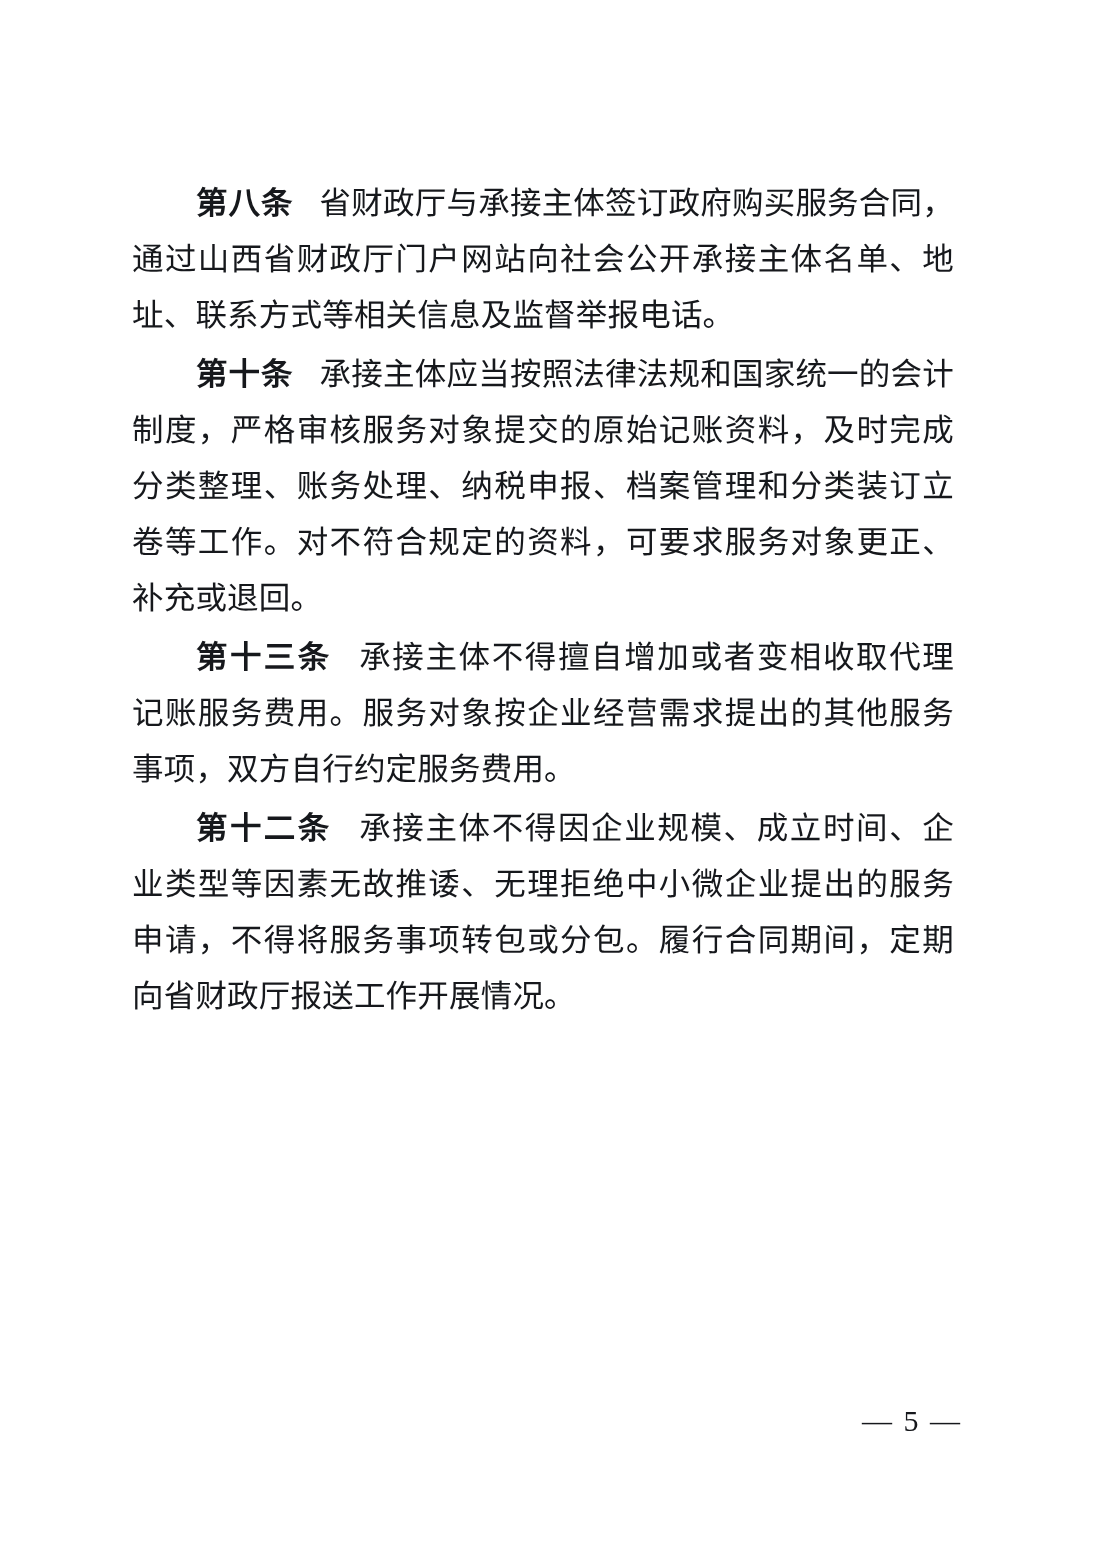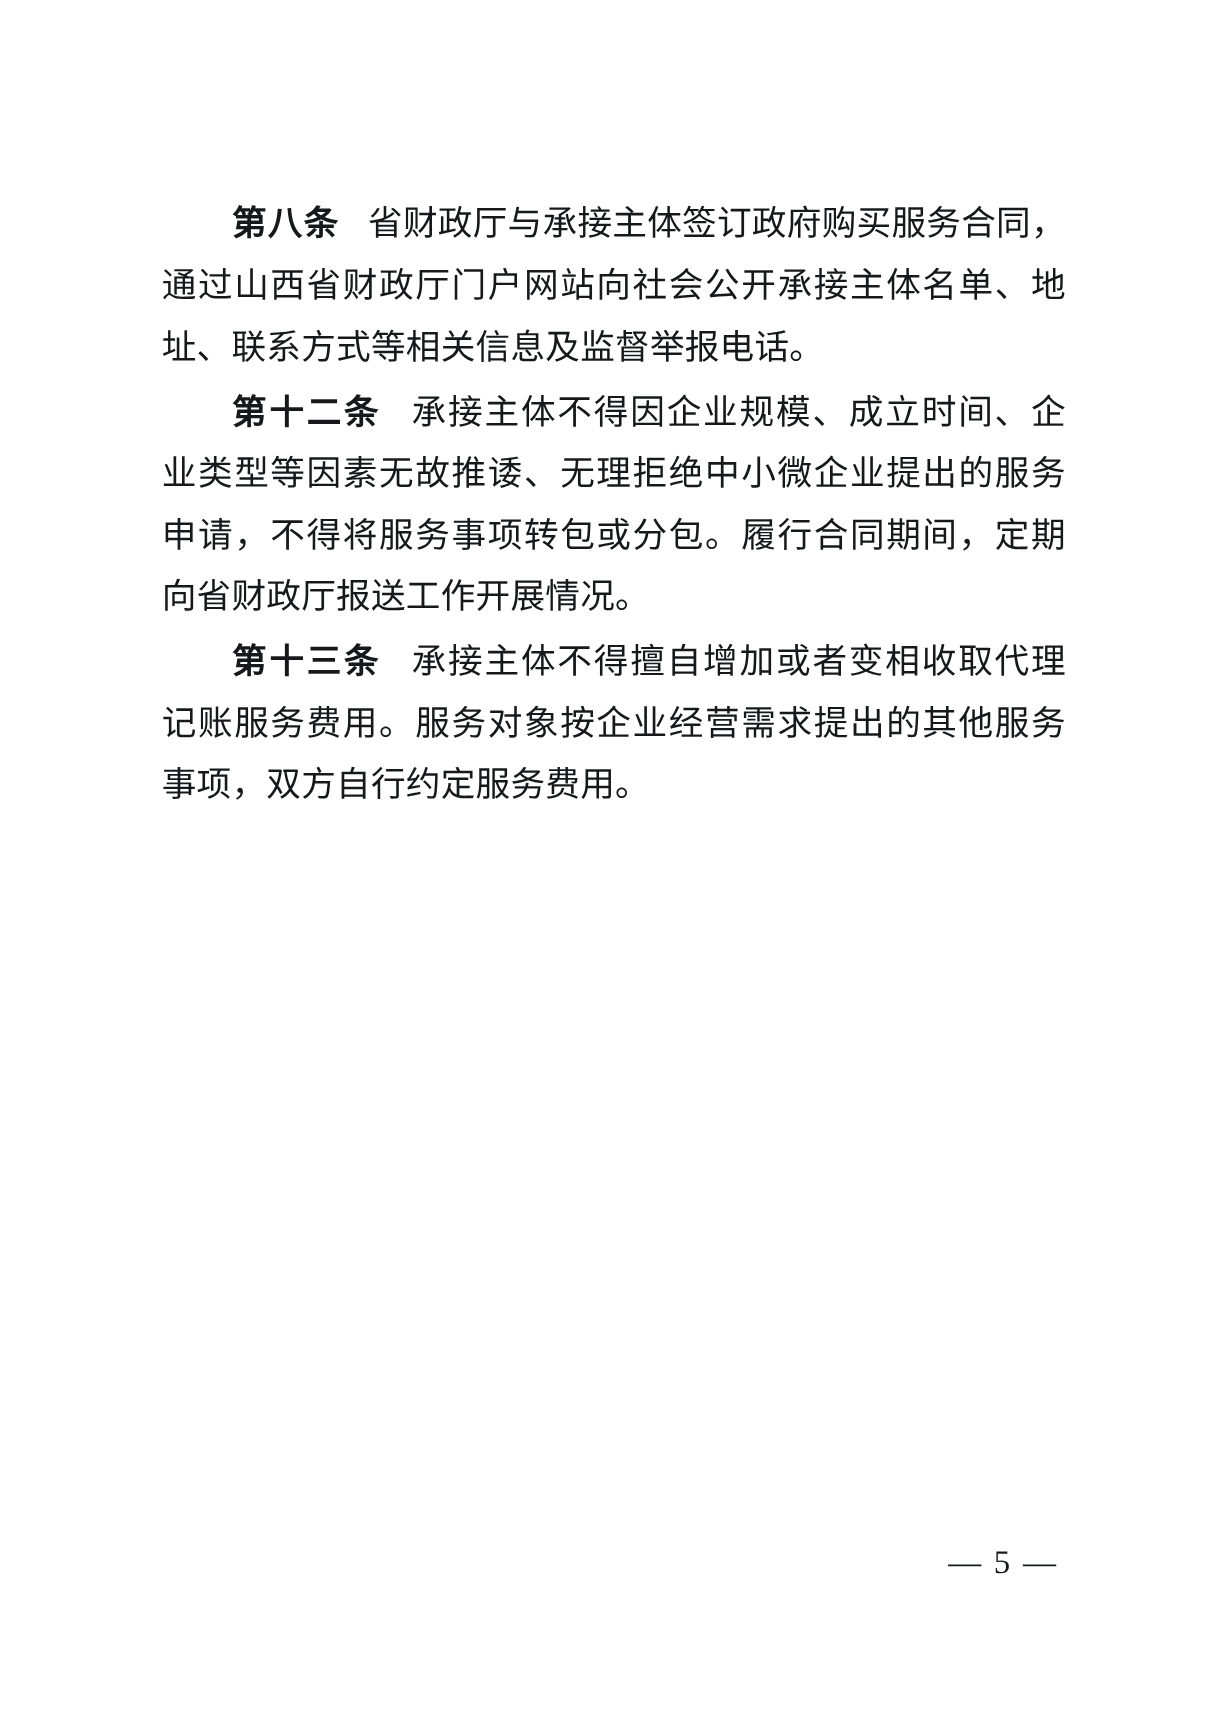--- a/index.html
+++ b/index.html
@@ -13,21 +13,21 @@
     width: 1102px;
     height: 1559px;
     background: #ffffff;
     margin: 0 auto;
     overflow: hidden;
     font-family: "Liberation Serif", "DejaVu Serif", serif;
     color: #16181c;
   }
   .content {
     position: absolute;
-    left: 147px;
+    left: 132px;
     top: 176px;
     width: 822px;
   }
   .article {
     font-size: 31.5px;
     line-height: 56px;
     text-align: justify;
     text-justify: inter-ideograph;
     letter-spacing: 0.2px;
     margin: 0 0 3px 0;
@@ -56,26 +56,29 @@
 <body>
 
 <div class="page">
   <div class="content">
 
     <p class="article">
       <span class="label">第八条</span><span class="gap"></span><span>省财政厅与承接主体签订政府购买服务合同，通过山西省财政厅门户网站向社会公开承接主体名单、地址、联系方式等相关信息及监督举报电话。</span>
     </p>
 
 
+    <p class="article">
+      <span class="label">第十条</span><span class="gap"></span><span>承接主体应当按照法律法规和国家统一的会计制度，严格审核服务对象提交的原始记账资料，及时完成分类整理、账务处理、纳税申报、档案管理和分类装订立卷等工作。对不符合规定的资料，可要求服务对象更正、补充或退回。</span>
+    </p>
 
 
     <p class="article">
-      <span class="label">第十二条</span><span class="gap"></span><span>承接主体不得因企业规模、成立时间、企业类型等因素无故推诿、无理拒绝中小微企业提出的服务申请，不得将服务事项转包或分包。履行合同期间，定期向省财政厅报送工作开展情况。</span>
+      <span class="label">第十三条</span><span class="gap"></span><span>承接主体不得擅自增加或者变相收取代理记账服务费用。服务对象按企业经营需求提出的其他服务事项，双方自行约定服务费用。</span>
     </p>
 
     <p class="article">
-      <span class="label">第十三条</span><span class="gap"></span><span>承接主体不得擅自增加或者变相收取代理记账服务费用。服务对象按企业经营需求提出的其他服务事项，双方自行约定服务费用。</span>
+      <span class="label">第十二条</span><span class="gap"></span><span>承接主体不得因企业规模、成立时间、企业类型等因素无故推诿、无理拒绝中小微企业提出的服务申请，不得将服务事项转包或分包。履行合同期间，定期向省财政厅报送工作开展情况。</span>
     </p>
 
   </div>
 
   <div class="page-number">— 5 —</div>
 </div>
 
 </body></html>

